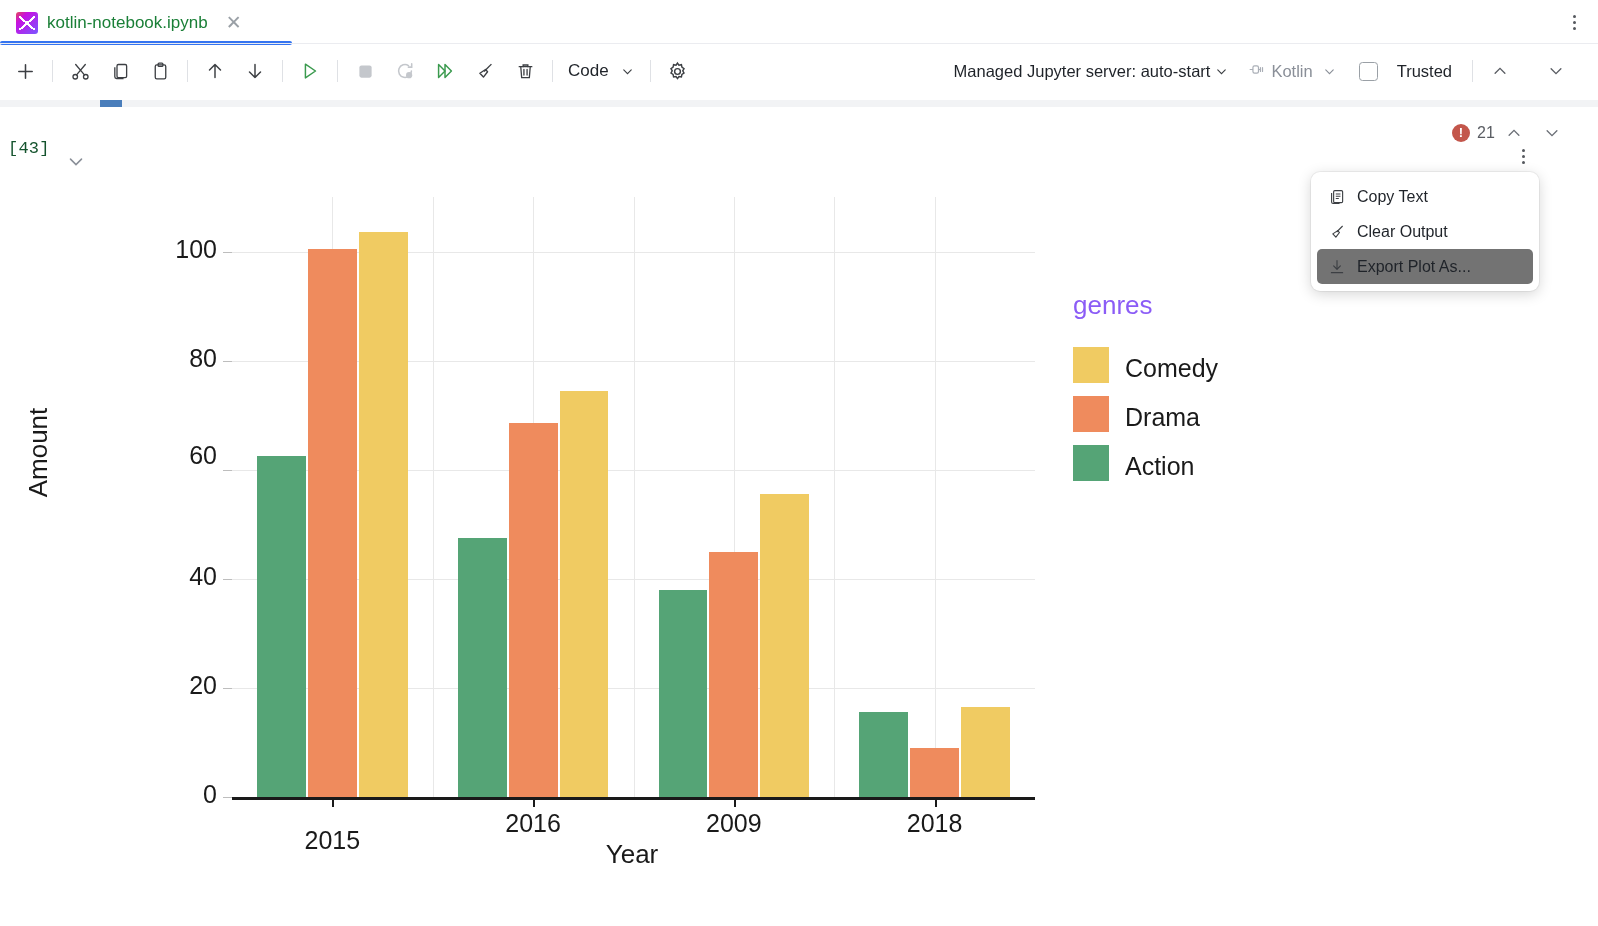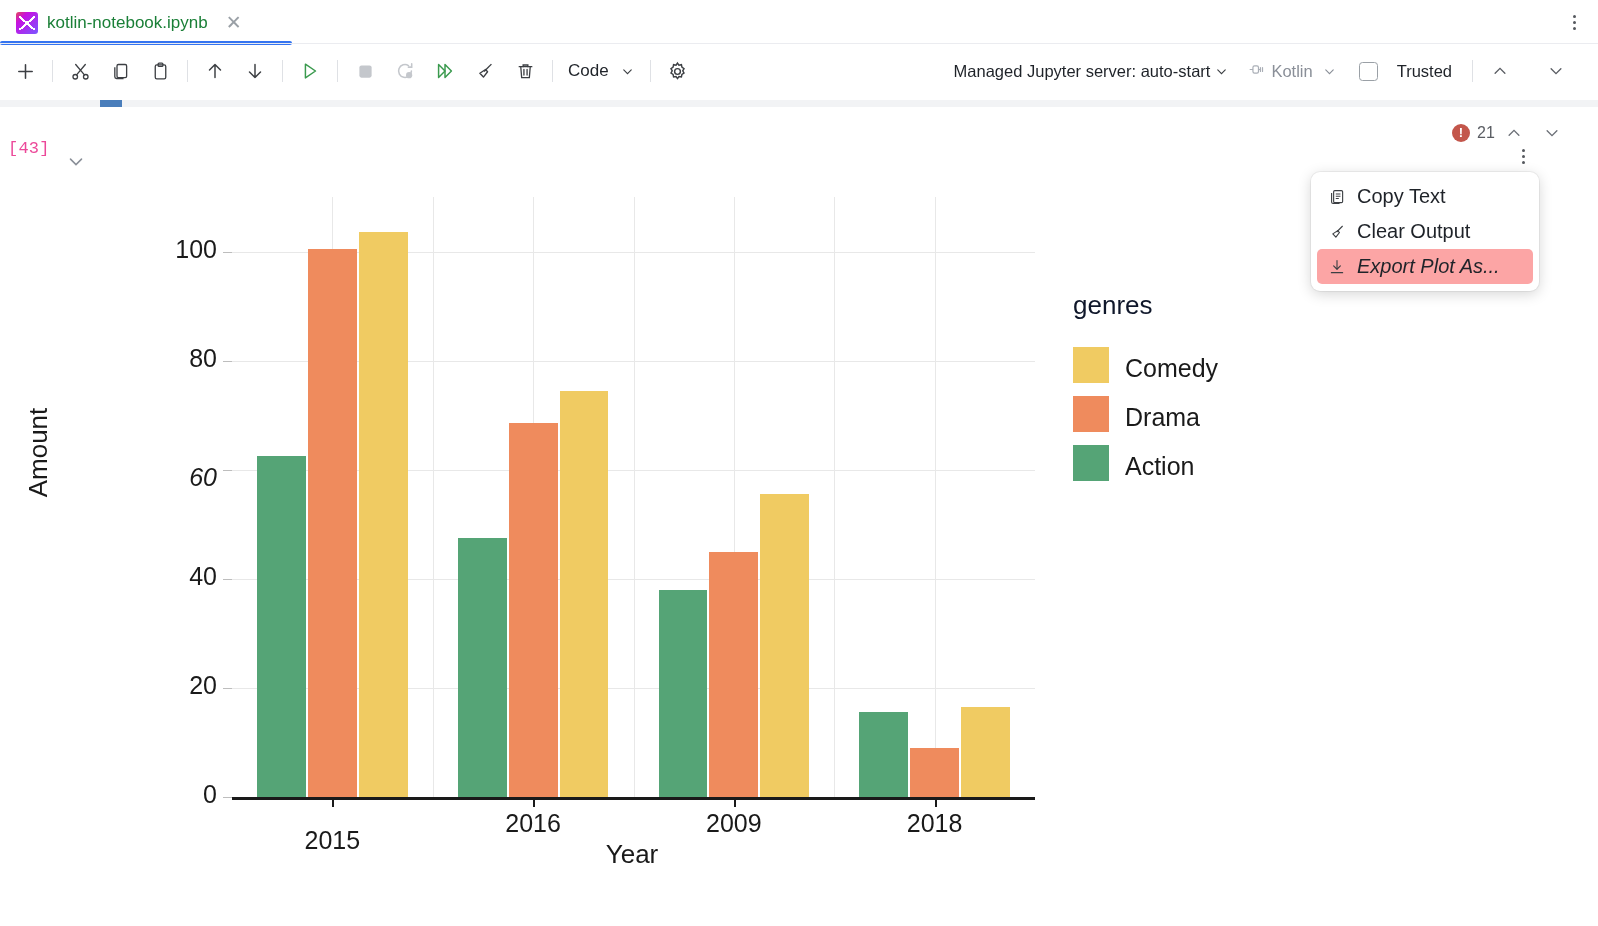--- a/index.html
+++ b/index.html
@@ -87,21 +87,21 @@
   .trusted-box {
     width: 19px; height: 19px; border: 1.6px solid #9aa0a6;
     border-radius: 3.5px; background: #fff; cursor: pointer;
   }
   .chev-sm { margin-left: 4px; color: #6b6f76; display: inline-flex; }
 
   
   .cell-count {
     position: absolute; left: 8px; top: 139px;
     font-family: "Liberation Mono", monospace;
-    font-size: 17px; color: #ec4899; letter-spacing: 0.2px;
+    font-size: 17px; color: #14532d; letter-spacing: 0.2px;
   }
   .cell-collapse {
     position: absolute; left: 65px; top: 150px;
     width: 22px; height: 22px; color: #8a8f98; cursor: pointer;
   }
 
   
   .err-badge {
     position: absolute; left: 1452px; top: 124px;
     display: flex; align-items: center; gap: 7px;
@@ -126,23 +126,23 @@
   
   .ctxmenu {
     position: absolute; left: 1311px; top: 172px; width: 228px;
     background: #ffffff; border-radius: 9px;
     box-shadow: 0 3px 14px rgba(0,0,0,0.17), 0 0 0 1px rgba(0,0,0,0.05);
     padding: 7px 6px; z-index: 40;
   }
   .ctx-item {
     display: flex; align-items: center; gap: 11px;
     height: 35px; padding: 0 10px; border-radius: 5px;
-    font-size: 20px; color: #1f2329; cursor: pointer;
-  }
-  .ctx-item.sel { background: #fca5a5; font-style: italic; }
+    font-size: 16px; color: #1f2329; cursor: pointer;
+  }
+  .ctx-item.sel { background: #737373; }
   .ctx-ico { width: 19px; height: 19px; flex: 0 0 auto; color: #3c3f43; display: flex; align-items: center; justify-content: center; }
 
   
   .plot { position: absolute; left: 0; top: 107px; width: 1300px; height: 810px; }
   .plot-title {
     position: absolute; left: 228px; top: 25px;
     font-size: 30px; color: #1a1a1a; white-space: nowrap;
   }
   .ylabel {
     position: absolute; left: -52px; top: 330px; width: 180px;
@@ -168,21 +168,21 @@
   }
   .bar { position: absolute; bottom: 0; }
   .xtick {
     position: absolute; top: 612px; width: 140px; text-align: center;
     font-size: 25px; color: #1a1a1a;
   }
   .xtickmark { position: absolute; top: 603px; width: 2px; height: 7px; background: #1a1a1a; }
 
   
   .legend { position: absolute; left: 1073px; top: 290px; width: 230px; }
-  .legend-title { font-size: 26px; color: #0f172a; margin-bottom: 26px; }
+  .legend-title { font-size: 26px; color: #8b5cf6; margin-bottom: 26px; }
   .legend-row { display: flex; align-items: flex-end; gap: 16px; margin-bottom: 13px; }
   .legend-swatch { width: 36px; height: 36px; flex: 0 0 auto; }
   .legend-label { font-size: 25px; color: #1a1a1a; }
 </style>
 </head>
 <body>
 
 <div id="root">
 
   <div class="tabbar">
@@ -374,21 +374,21 @@
     <div class="ytickmark" style="top: 600px;"></div>
         <div class="ytick" style="top: 583px;">0</div>
         <div class="gridline" style="top: 490.909px;"></div>
         <div class="ytickmark" style="top: 490.909px;"></div>
         <div class="ytick" style="top: 473.909px;">20</div>
         <div class="gridline" style="top: 381.818px;"></div>
         <div class="ytickmark" style="top: 381.818px;"></div>
         <div class="ytick" style="top: 364.818px;">40</div>
         <div class="gridline" style="top: 272.727px;"></div>
         <div class="ytickmark" style="top: 272.727px;"></div>
-        <div class="ytick" style="top: 266px; font-style: italic;">60</div>
+        <div class="ytick" style="top: 244px;">60</div>
         <div class="gridline" style="top: 163.636px;"></div>
         <div class="ytickmark" style="top: 163.636px;"></div>
         <div class="ytick" style="top: 146.636px;">80</div>
         <div class="gridline" style="top: 54.5455px;"></div>
         <div class="ytickmark" style="top: 54.5455px;"></div>
         <div class="ytick" style="top: 37.5455px;">100</div>
         <div class="vgrid" style="left: 100px;"></div>
         <div class="bar" style="left: 25.09px; width: 48.8567px; height: 340.909px; background: rgb(85, 164, 118);"></div>
         <div class="bar" style="left: 75.9467px; width: 48.8567px; height: 548.182px; background: rgb(239, 139, 93);"></div>
         <div class="bar" style="left: 126.803px; width: 48.8567px; height: 564.545px; background: rgb(240, 203, 98);"></div>

